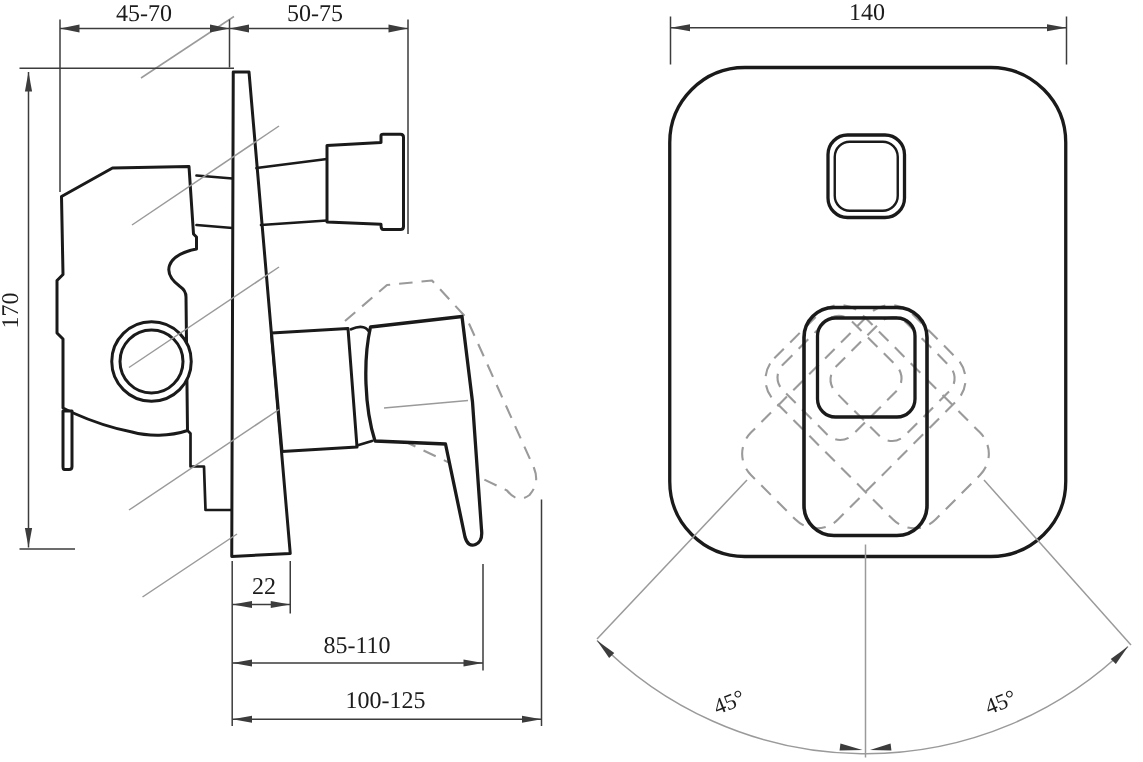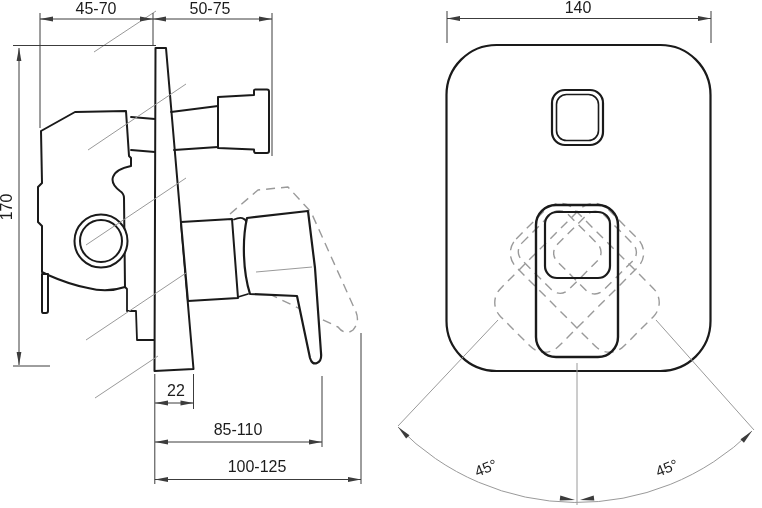--- a/index.html
+++ b/index.html
@@ -1,17 +1,17 @@
 <!DOCTYPE html>
 <html style="--ink: #1a1a1a; --dim: #3c3c3c; --constr: #9a9a9a;"><head>
 <meta charset="utf-8">
 <style>
   html,body{margin:0;padding:0;background:#fff;}
   .stage{position:relative;width:762px;height:508px;background:#ffffff;overflow:hidden;
-         font-family:Liberation Sans, sans-serif;}
+         font-family:Liberation Serif, serif;}
   svg{display:block;}
   .part{fill:#ffffff;stroke:var(--ink,#1a1a1a);stroke-width:2;stroke-linejoin:round;stroke-linecap:round;}
   .part-open{fill:none;stroke:var(--ink,#1a1a1a);stroke-width:1.8;stroke-linejoin:round;stroke-linecap:round;}
   .part-thick{fill:#ffffff;stroke:var(--ink,#1a1a1a);stroke-width:2.2;stroke-linejoin:round;}
   .part-nf{fill:none;stroke:var(--ink,#1a1a1a);stroke-width:2.2;stroke-linejoin:round;}
   .dim{stroke:var(--dim,#3c3c3c);stroke-width:1;fill:none;}
   .dimarrow{fill:var(--dim,#3c3c3c);stroke:none;}
   .constr{stroke:var(--constr,#9a9a9a);stroke-width:1;fill:none;}
   .dashed{stroke:var(--constr,#9a9a9a);stroke-width:1.4;fill:none;
           stroke-dasharray:9 6;stroke-linejoin:round;}

